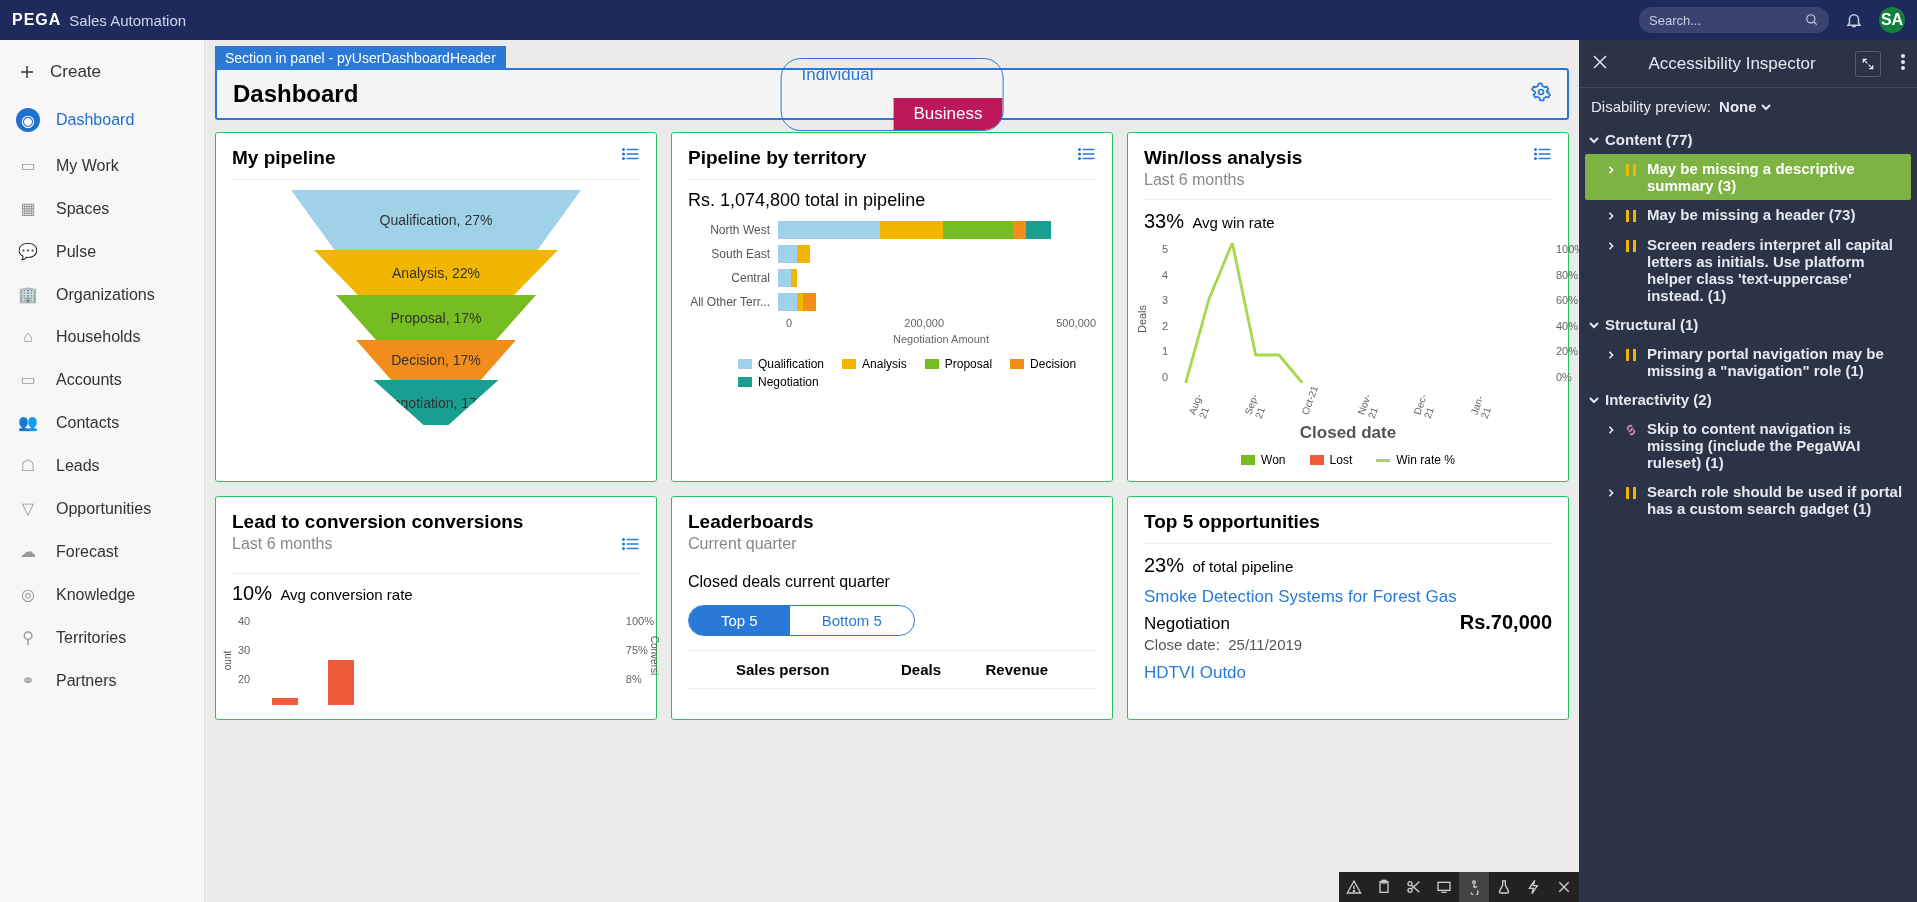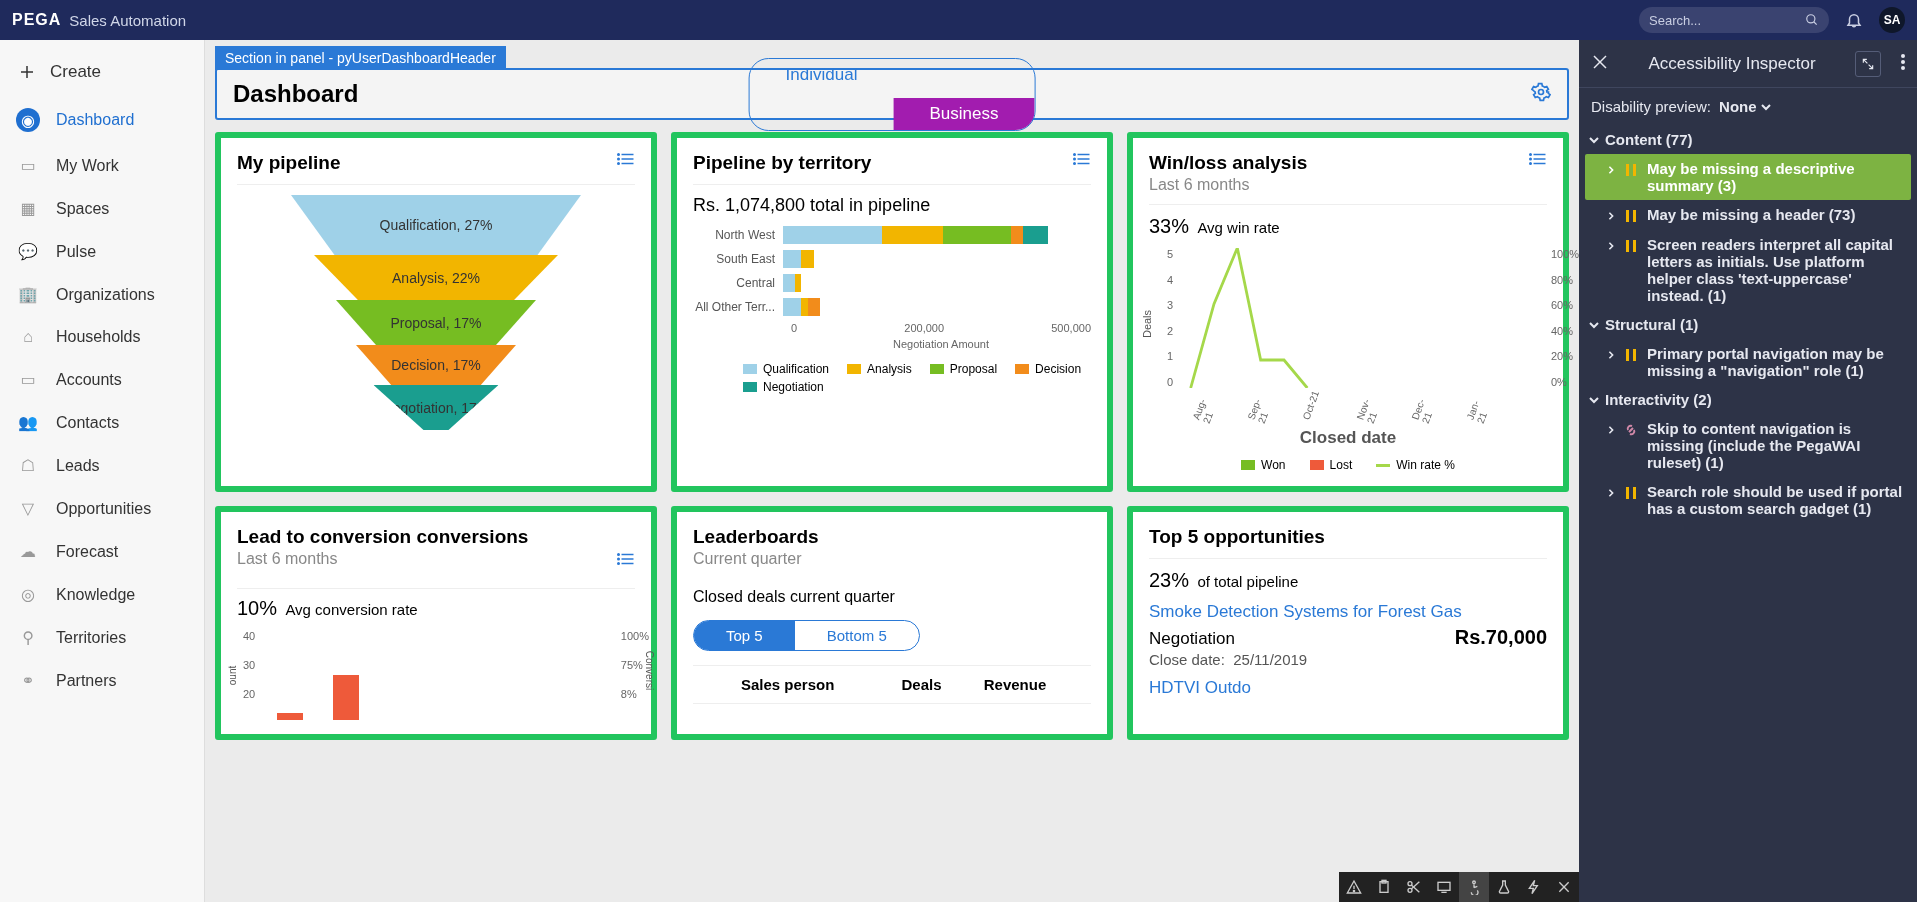--- a/index.html
+++ b/index.html
@@ -8,48 +8,48 @@
 
 .topbar { height:40px; background:#1f2a5c; color:#fff; display:flex; align-items:center; padding:0 12px; }
 .brand-pega { font-weight:bold; font-size:16px; letter-spacing:1px; }
 .brand-app { font-size:15px; margin-left:8px; color:#d0d6e8; }
 .topbar-spacer { flex:1; }
 .search-box { background:#3a4370; border-radius:14px; width:190px; height:26px; display:flex; align-items:center; padding:0 10px; color:#c9cee2; }
 .search-box input { background:transparent; border:none; color:#fff; font-size:13px; width:140px; outline:none; }
 .search-box input::placeholder { color:#c9cee2; }
 .search-box svg { width:14px; height:14px; margin-left:auto; }
 .bell { margin:0 16px; width:18px; height:18px; }
-.avatar { width:26px; height:26px; border-radius:50%; background:#0f172a; color:#fff; display:flex; align-items:center; justify-content:center; font-size:12px; font-weight:bold; }
+.avatar { width:26px; height:26px; border-radius:50%; background:#15803d; color:#fff; display:flex; align-items:center; justify-content:center; font-size:16px; font-weight:bold; }
 
 .main-wrap { display:flex; height:862px; }
 
 
 .sidebar { width:205px; background:#f7f7f7; border-right:1px solid #ddd; padding-top:8px; overflow:hidden; }
 .create-btn { display:flex; align-items:center; gap:14px; padding:14px 18px; font-size:17px; color:#333; cursor:pointer; }
 .create-btn svg { width:18px; height:18px; }
 .nav-item { display:flex; align-items:center; gap:16px; padding:12px 16px; font-size:16px; color:#333; cursor:pointer; }
 .nav-item.active { color:#1f6fd0; }
 .nav-item.active .nav-icon-circle { background:#1f6fd0; color:#fff; }
 .nav-icon-circle { width:24px; height:24px; border-radius:50%; display:flex; align-items:center; justify-content:center; }
 
 
 .center { flex:1; background:#ebebeb; overflow:auto; padding-bottom:40px; position:relative; }
 .section-tag { background:#2a79d6; color:#fff; font-size:14px; padding:4px 10px; display:inline-block; position:absolute; top:0; left:222px; z-index:5; }
 
 .center-inner { padding:6px 10px 0 10px; }
 .dash-header2 { background:#f4f4f4; border:2px solid #2a79d6; padding:10px 16px; display:flex; align-items:center; border-radius:3px; position:relative; margin-bottom:12px; }
 .dash-title { font-size:24px; font-weight:bold; }
 .toggle-pill { margin-left:auto; margin-right:auto; border:1px solid #2a79d6; border-radius:20px; display:flex; overflow:hidden; position:absolute; left:50%; transform:translateX(-50%); }
-.toggle-opt { padding:6px 36px; font-size:17px; color:#2a79d6; cursor:pointer; }
-.toggle-opt.active { background:#a21caf; color:#fff;margin-top:39px; }
+.toggle-opt { padding:6px 20px; font-size:17px; color:#2a79d6; cursor:pointer; }
+.toggle-opt.active { background:#be185d; color:#fff;margin-top:39px; }
 .gear-btn { margin-left:auto; color:#2a79d6; cursor:pointer; }
 .gear-btn svg { width:20px; height:20px; }
 
 .grid { display:grid; grid-template-columns:1fr 1fr 1fr; gap:14px; }
-.card { background:#fff; border:6px solid #22c55e; border-radius:3px; padding:14px 16px; }
+.card { background:#fff; border:1px solid #22c55e; border-radius:3px; padding:14px 16px; }
 .card-head { display:flex; align-items:flex-start; border-bottom:1px solid #eee; padding-bottom:10px; margin-bottom:10px; }
 .card-title { font-size:19px; font-weight:bold; }
 .card-sub { font-size:16px; color:#888; margin-top:2px; }
 .card-menu { margin-left:auto; color:#2a79d6; cursor:pointer; }
 .card-menu svg { width:18px; height:14px; }
 
 .metric-line { font-size:15px; margin-bottom:10px; }
 .metric-big { font-size:20px; }
 
 

